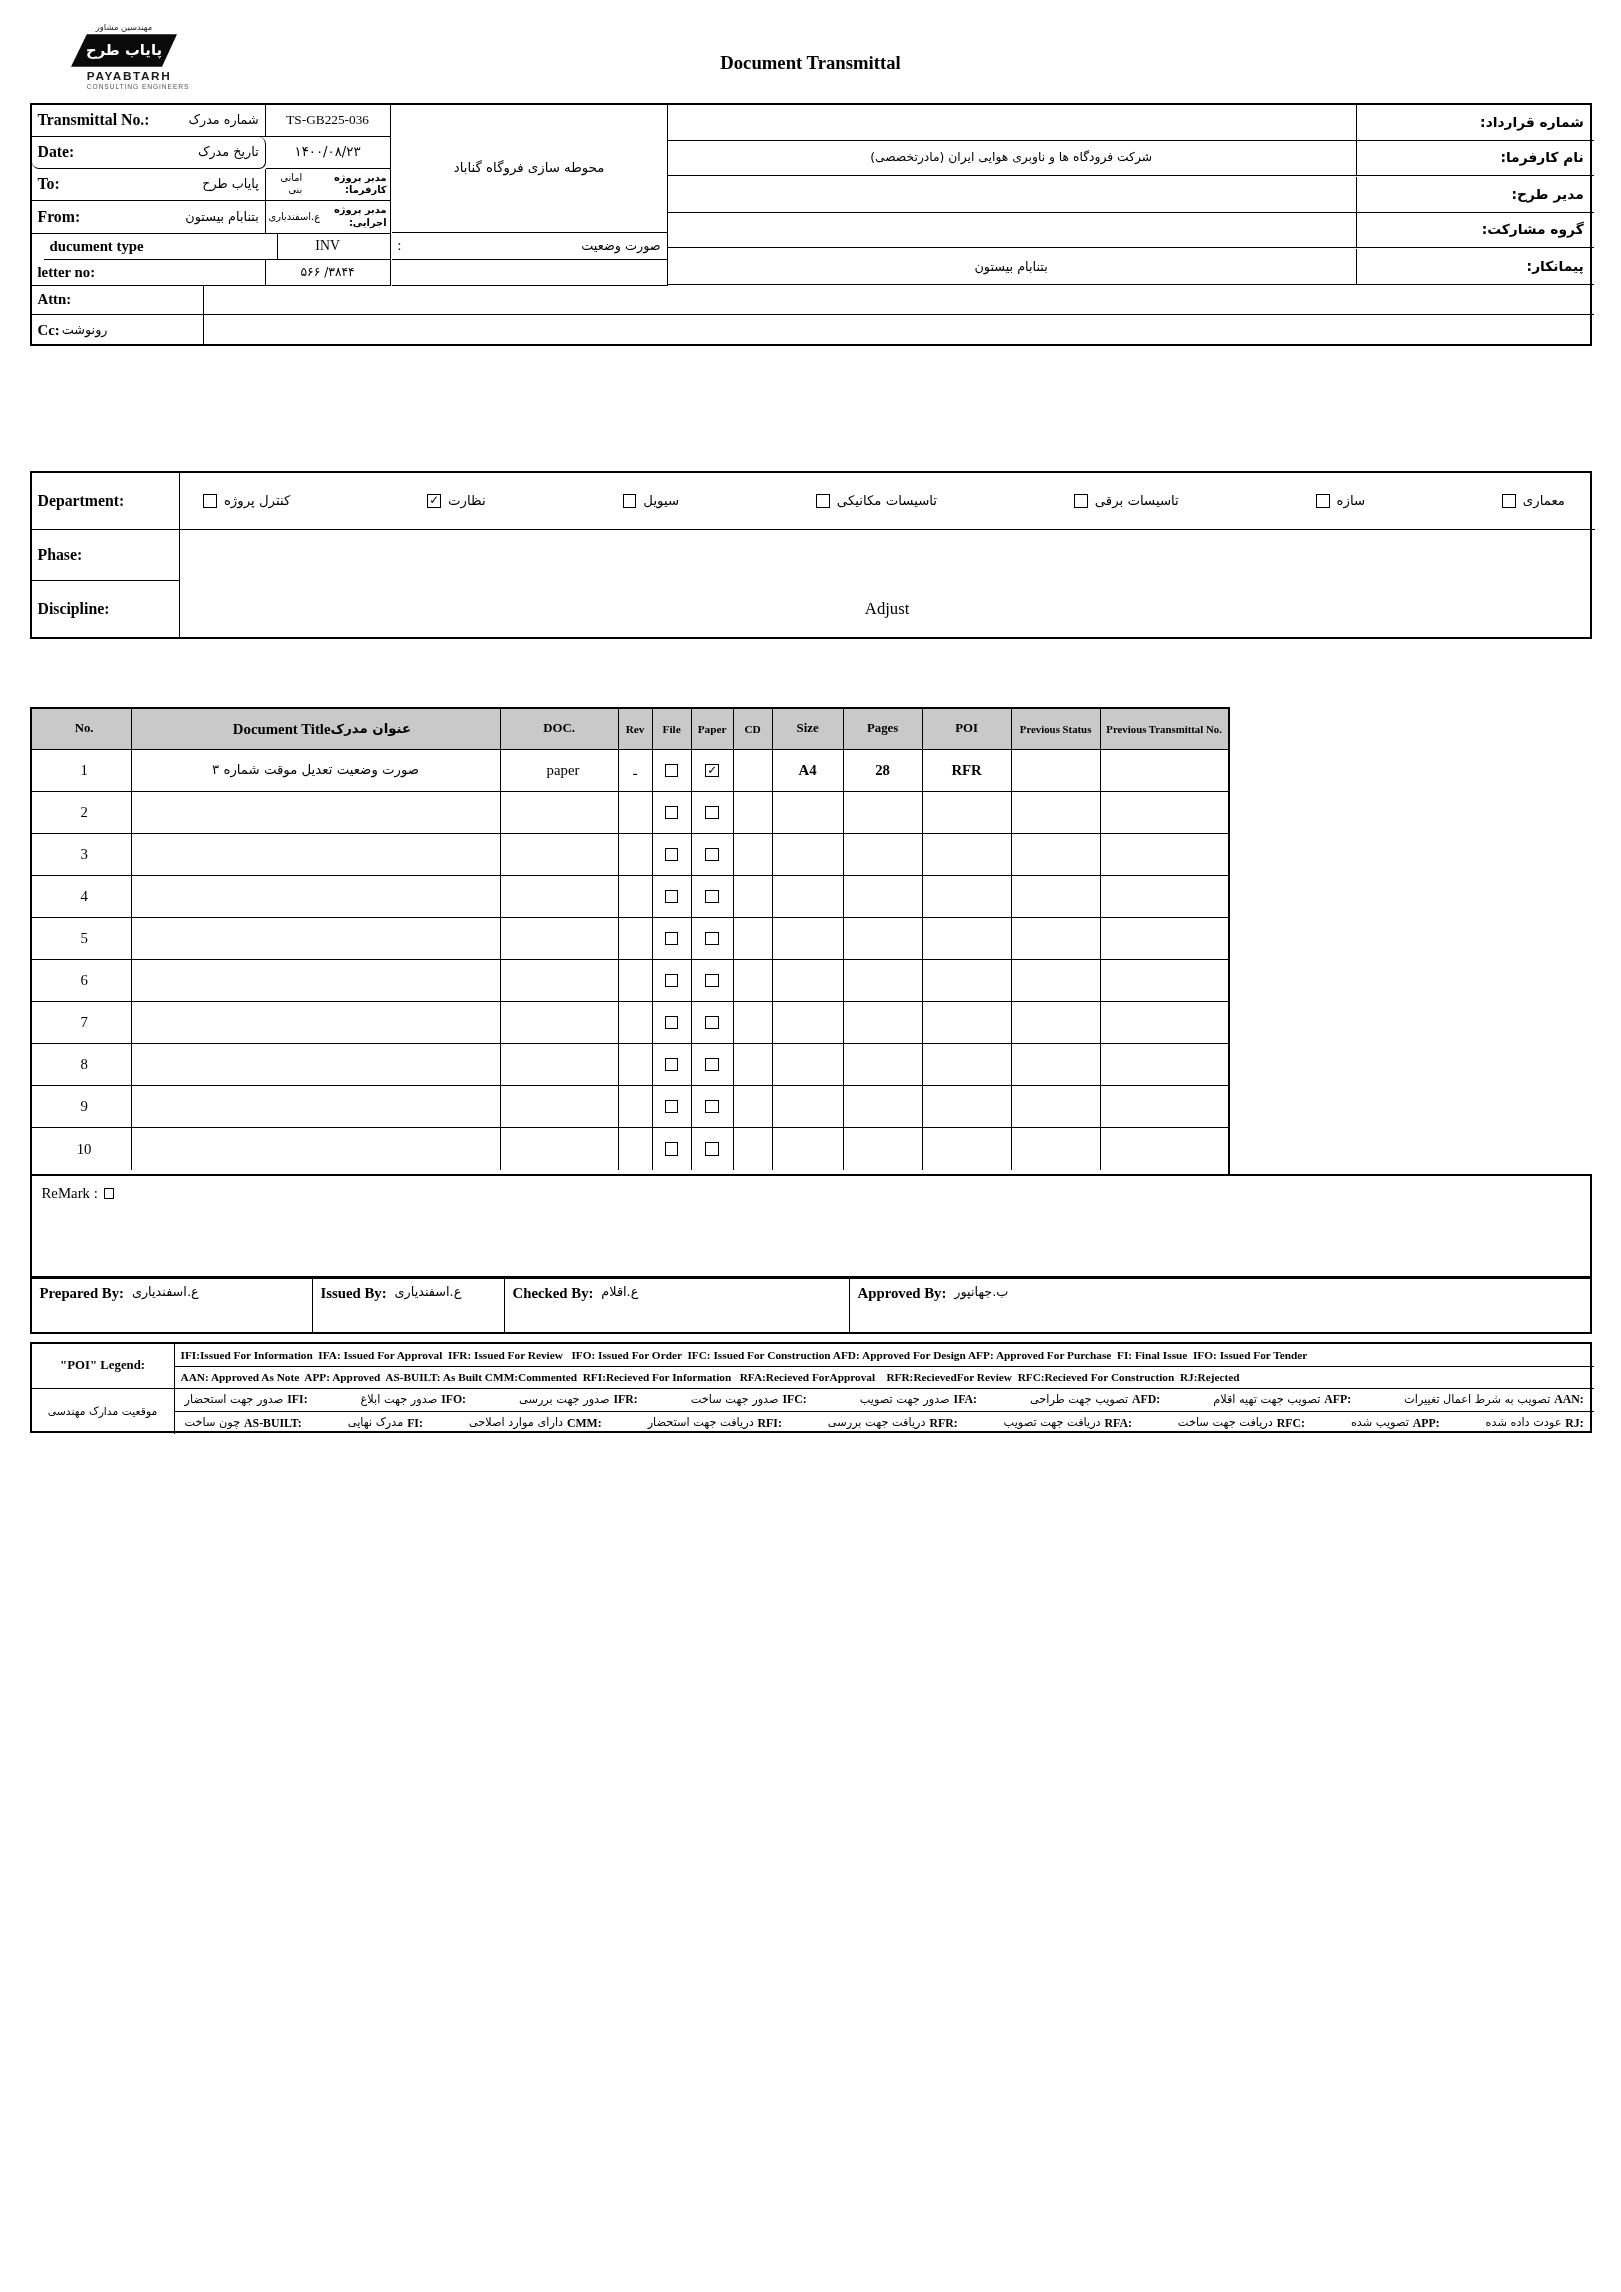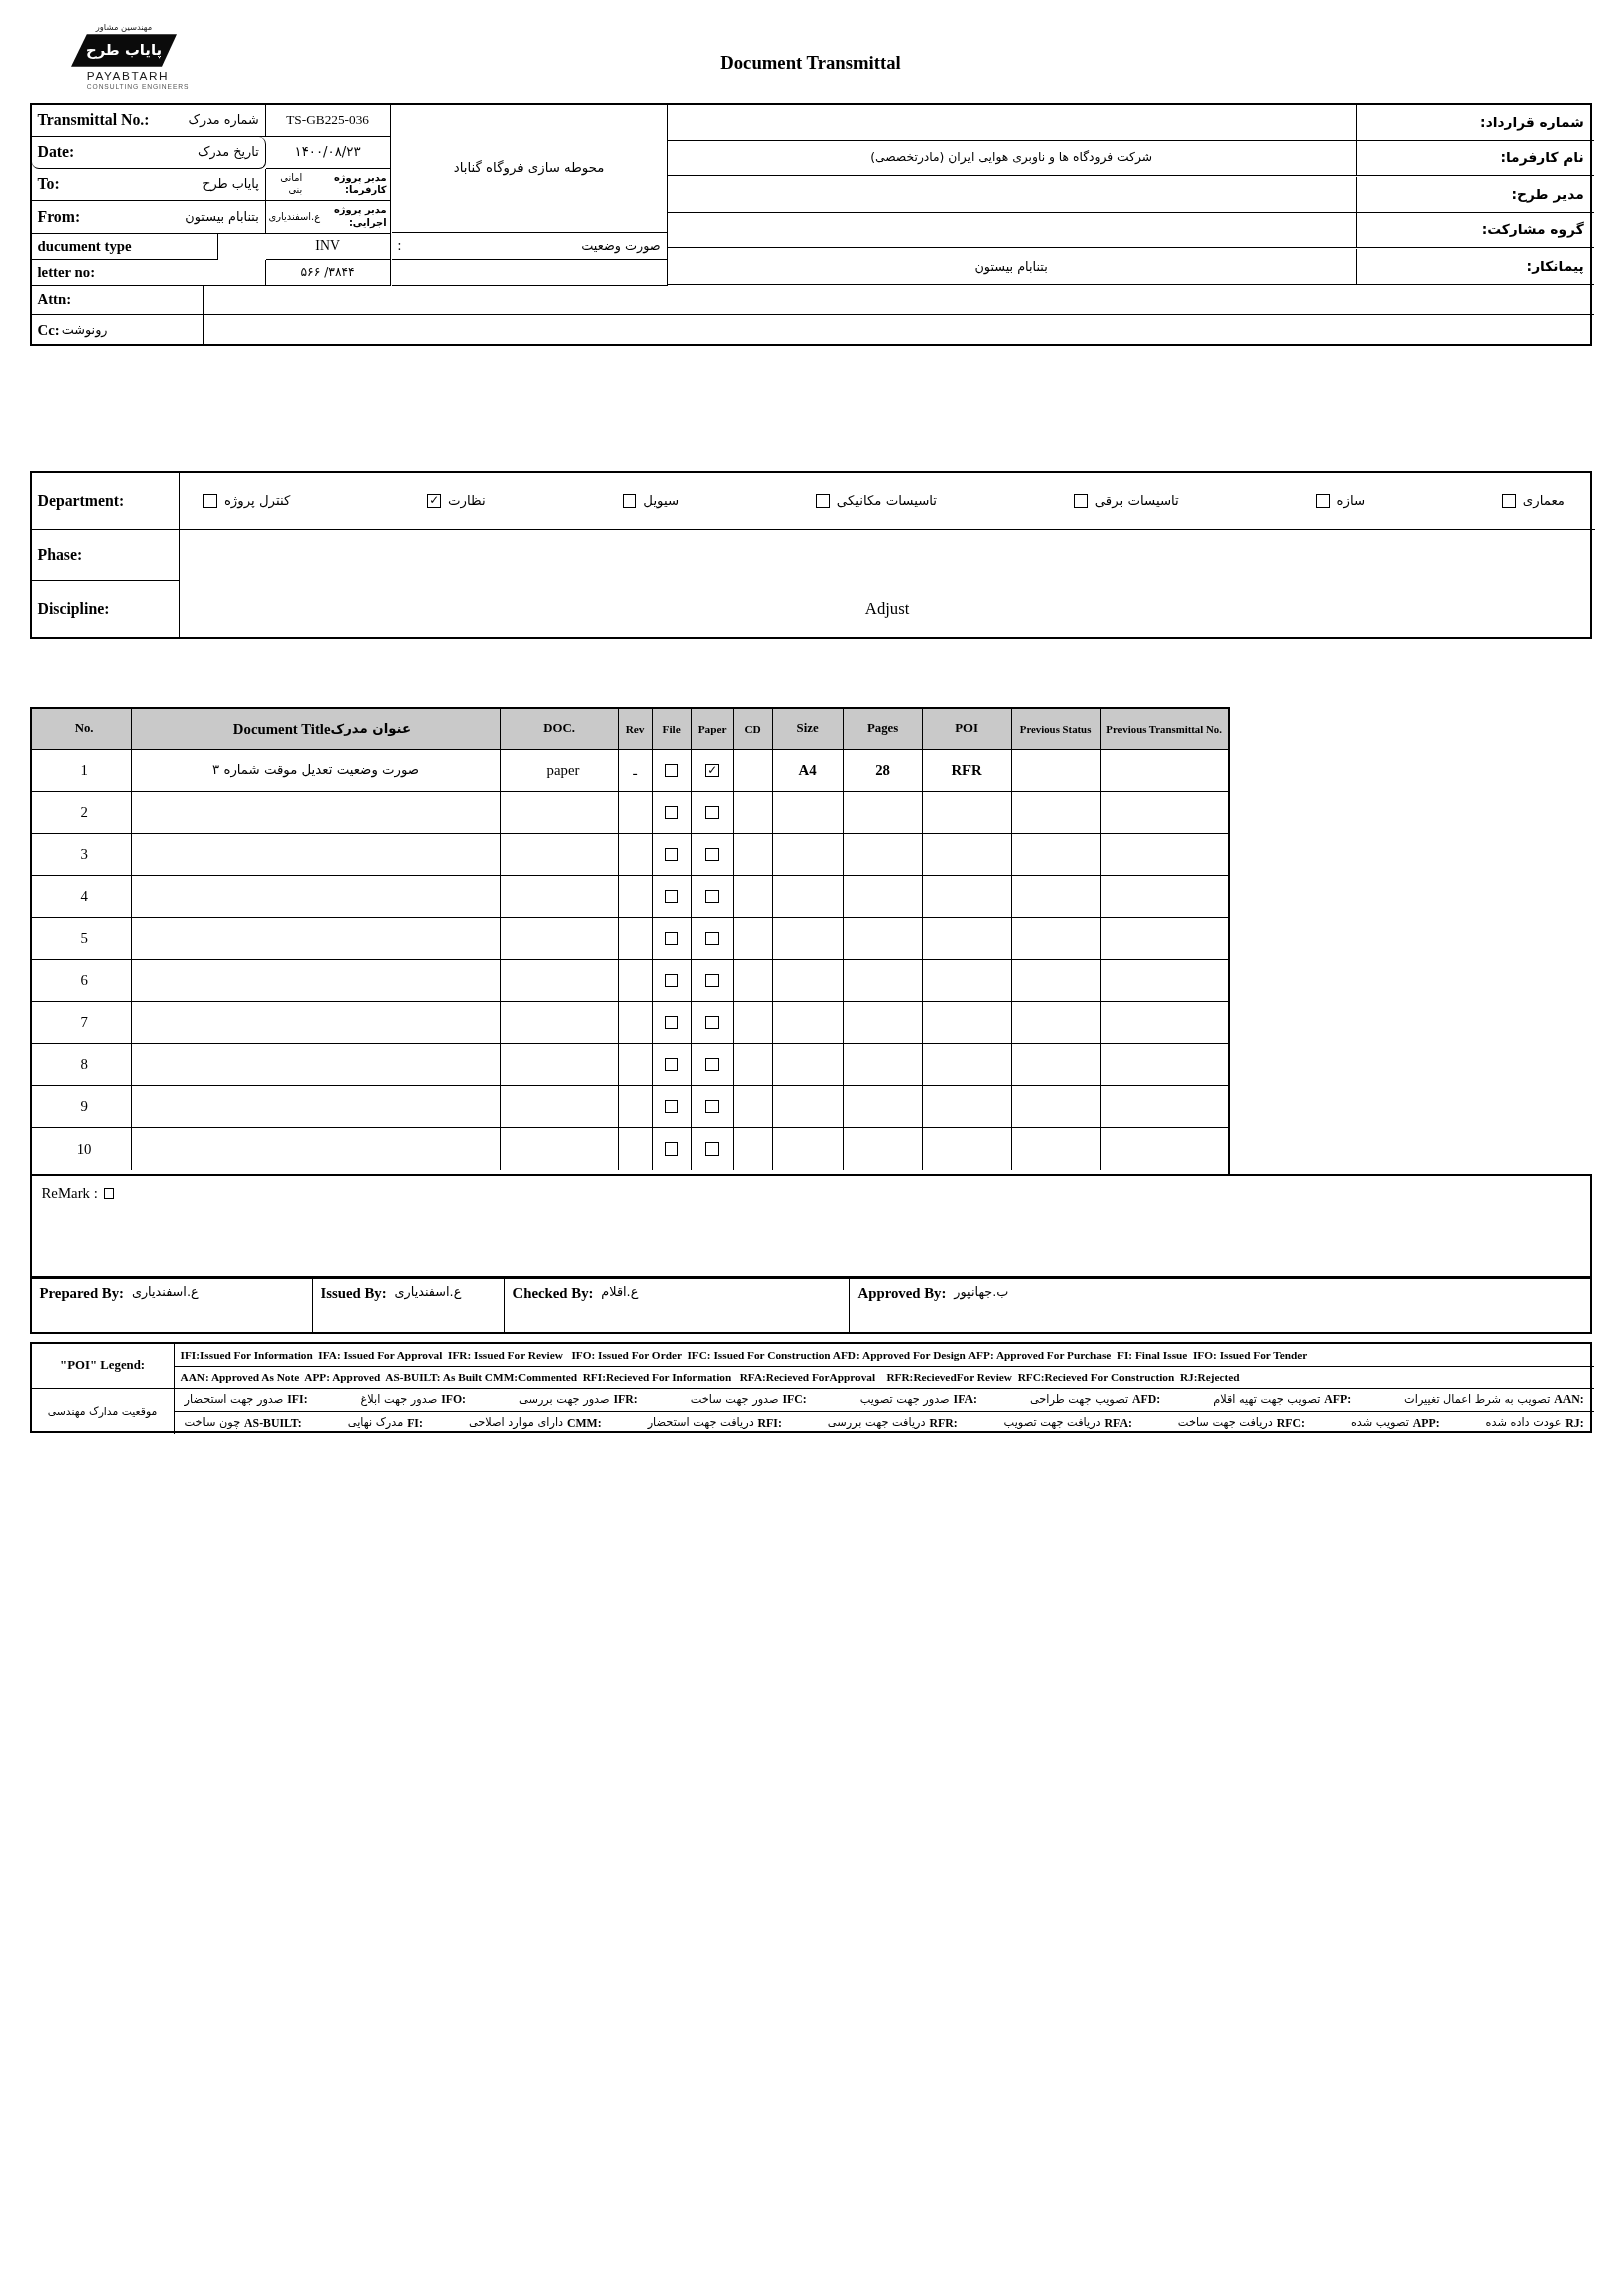--- a/index.html
+++ b/index.html
@@ -20,21 +20,21 @@
   .s13{font-size:12.8px}.s135{font-size:13.3px}.s14{font-size:13.8px}.s15{font-size:14.8px}.s16{font-size:15.8px}.s17{font-size:16.7px}
   .chk{width:13.8px;height:13.8px;min-width:13.8px;border:1.6px solid #000;display:inline-flex;align-items:center;justify-content:center;background:#fff;box-sizing:border-box}
   .chk.sm{width:10.8px;height:10.8px;min-width:10.8px;border-width:1.3px}
   .chk[data-checked="true"]::after{content:"✓";font-size:11.8px;line-height:1;font-weight:bold;font-family:"DejaVu Sans",sans-serif}
   .opt{display:inline-flex;align-items:center;gap:6.9px}
   .doctitle{position:absolute;left:0;right:0;top:51px;text-align:center;font-family:"Liberation Serif",serif;font-weight:bold;font-size:18.7px}
   .logo{position:absolute;left:71px;top:21.7px;width:128px}
   .logo .tag{font-size:8.4px;color:#222;direction:rtl;unicode-bidi:isolate;text-align:center;width:106px}
   .logo .ribbon{margin-top:2px;width:106px;height:32.5px;background:#0b0b0b;clip-path:polygon(15.8px 0,106px 0,91px 32.5px,0 32.5px);display:flex;align-items:center;justify-content:center}
   .logo .ribbon span{color:#fff;font-size:14.8px;font-weight:bold;direction:rtl;unicode-bidi:isolate}
-  .logo .en{font-family:"Liberation Sans",sans-serif;font-weight:normal;font-size:11.8px;letter-spacing:1.6px;color:#1a1a1a;margin-top:2px;padding-left:15.8px}
+  .logo .en{font-family:"Liberation Sans",sans-serif;font-weight:bold;font-size:11.8px;letter-spacing:1.6px;color:#1a1a1a;margin-top:2px;padding-left:15.8px}
   .logo .sub{font-family:"Liberation Sans",sans-serif;font-size:6.7px;letter-spacing:0.9px;color:#555;padding-left:15.8px}
   .t3h,.t3r{display:grid;grid-template-columns:94px 369px 118px 34px 39px 42px 39px 71px 79px 89px 89px 1fr;box-sizing:border-box;padding-left:6px;}
   .t3h{height:41px;background:#c9c9c9;border-bottom:1.6px solid #000}
   .t3r{height:42px;border-bottom:1.6px solid #000}
   .t3r:last-child{border-bottom:none}
   .d{border-right:1.6px solid #000;display:flex;align-items:center;justify-content:center;box-sizing:border-box;overflow:hidden}
   .d:last-child{border-right:none}
   .hsm{font-family:"Liberation Serif",serif;font-weight:bold;font-size:10.8px;text-align:center;line-height:1.15}
   .hbg{font-family:"Liberation Serif",serif;font-weight:bold;font-size:12.8px}
   .leg{font-family:"Liberation Serif",serif;font-size:11.3px;font-weight:600;white-space:pre;padding-left:5.9px}
@@ -88,21 +88,21 @@
       <span class="eb s16">From:</span>
       <span class="far s13">بتنابام بیستون</span>
     </div>
     <div class="c jb px2 rtl" style="left:234px;top:96px;width:125px;height:32.5px;">
       <span class="far fab s10">مدیر پروژه اجرایی:</span>
       <span class="far s10">ع.اسفندیاری</span>
     </div>
     <div class="c ce" style="left:360px;top:0;width:276px;height:128px;">
       <span class="far s135">محوطه سازی فروگاه گناباد</span>
     </div>
-    <div class="c px6" style="left:0;top:128px;width:186px;height:26.6px;text-align:right;">
+    <div class="c px6" style="left:12px;top:128px;width:234px;height:26.6px;text-align:right;">
       <span class="eb s15">ducument type</span>
     </div>
     <div class="c ce" style="left:234px;top:128px;width:125px;height:26.6px;">
       <span class="es s14">INV</span>
     </div>
     <div class="c jb px6" style="left:360px;top:128px;width:276px;height:26.6px;">
       <span class="es s14">:</span>
       <span class="far s13">صورت وضعیت</span>
     </div>
     <div class="c px6" style="left:0;top:155px;width:234px;height:25.6px;">

